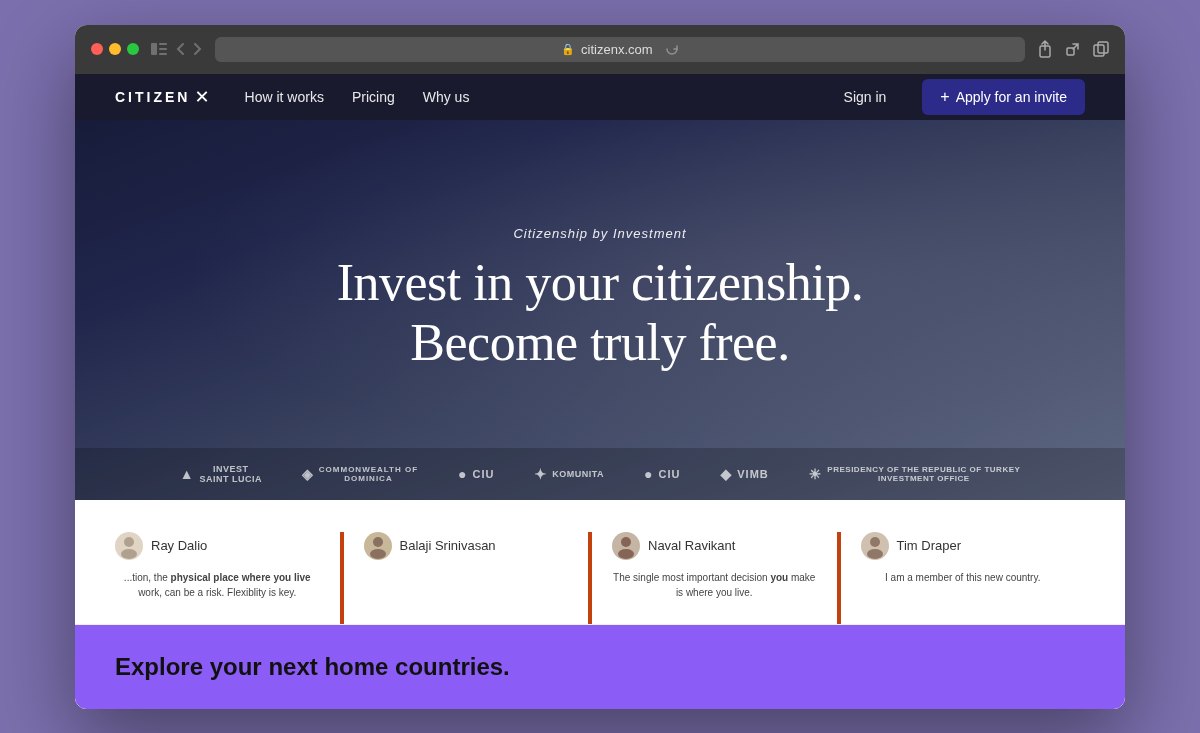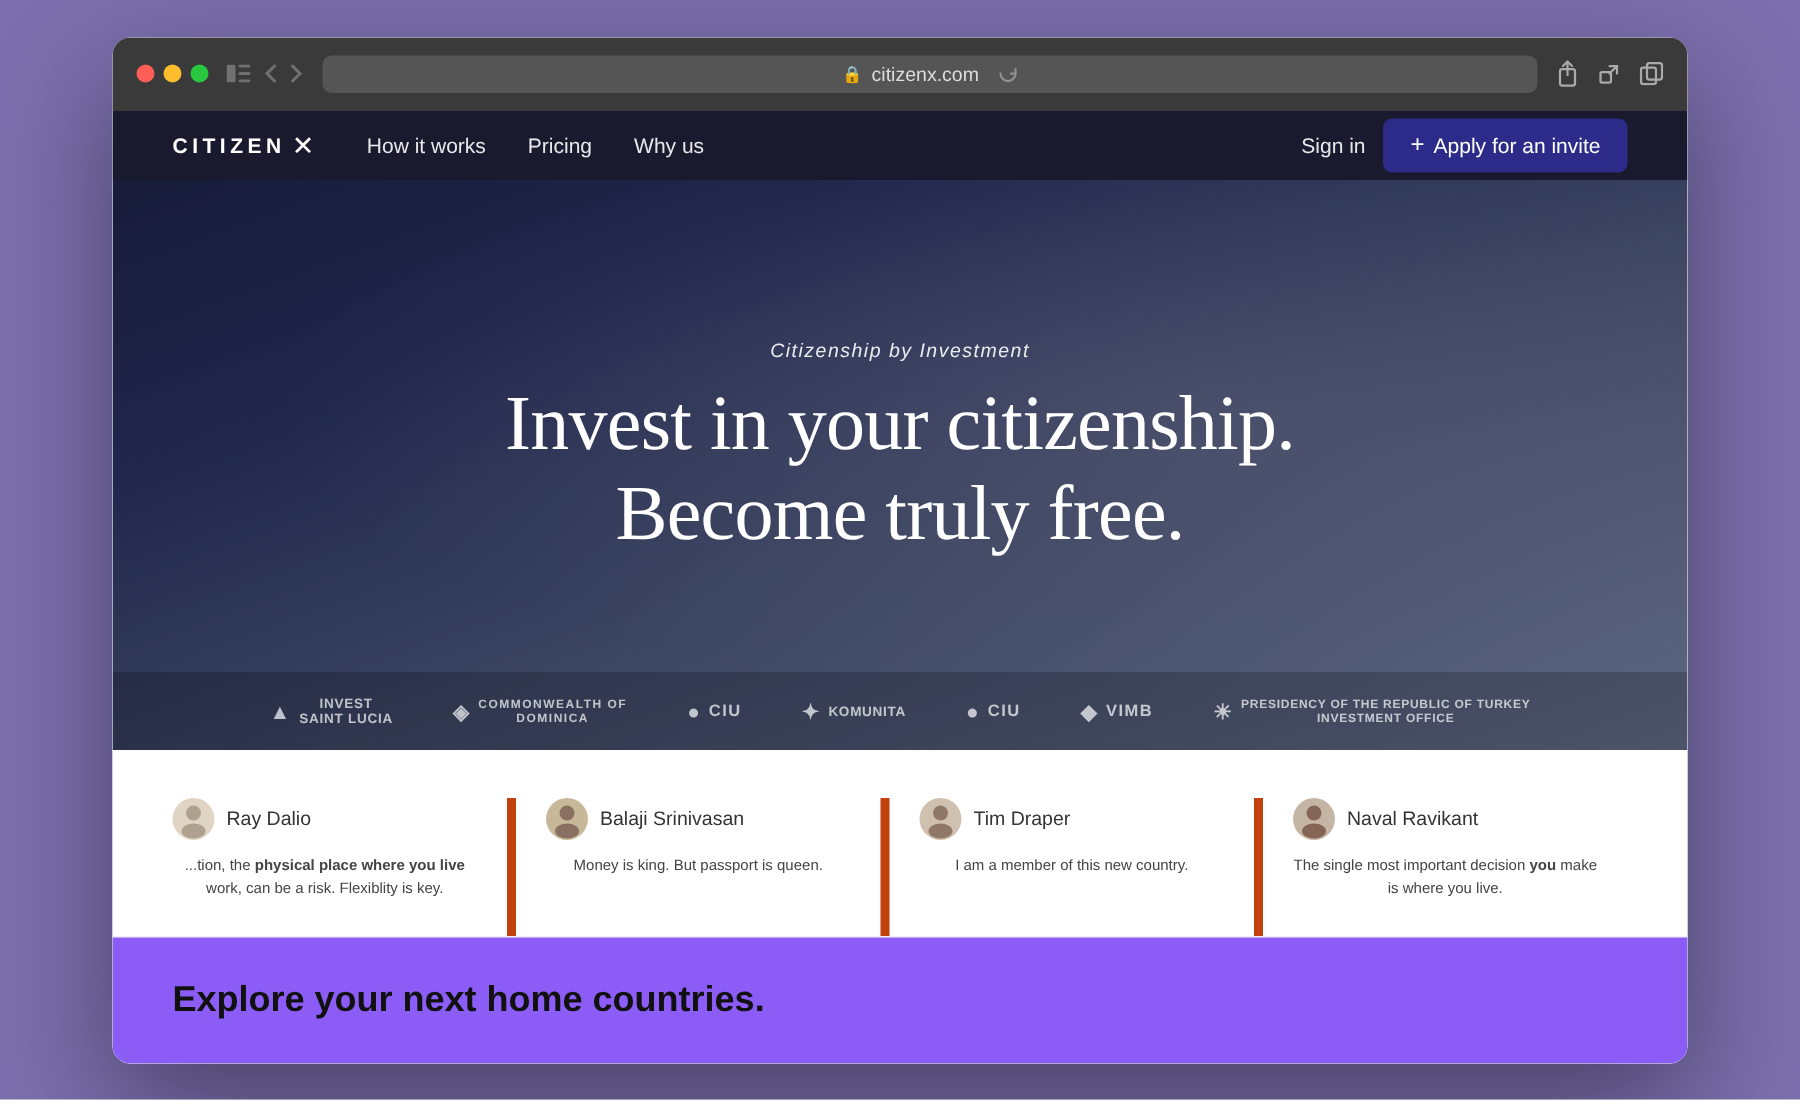--- a/index.html
+++ b/index.html
@@ -111,21 +111,21 @@
     .nav-link {
       color: #fff;
       font-size: 14px;
       opacity: 0.9;
       cursor: pointer;
       text-decoration: none;
     }
     .nav-actions {
       display: flex;
       align-items: center;
-      gap: 12px;
+      gap: 36px;
     }
     .sign-in-btn {
       color: #fff;
       font-size: 14px;
       opacity: 0.9;
       cursor: pointer;
     }
     .apply-btn {
       background: #2d2b8a;
       color: #fff;
@@ -229,21 +229,21 @@
       display: flex;
       gap: 0;
       border-bottom: 1px solid #eee;
     }
     .testimonial {
       flex: 1;
       padding: 0 20px 24px 0;
       text-align: center;
     }
     .testimonial + .testimonial {
-      border-left: 6px solid #c2410c;
+      border-left: 4px solid #c2410c;
       padding-left: 20px;
     }
     .testimonial-author {
       display: flex;
       align-items: center;
       gap: 8px;
       margin-bottom: 10px;
     }
     .avatar-img {
       width: 28px;
@@ -415,49 +415,48 @@
       <div class="testimonial">
         <div class="testimonial-author">
           <div class="avatar-img" style="background:#c8b89a;">
             <svg width="28" height="28" viewBox="0 0 28 28">
                 <circle cx="14" cy="10" r="5" fill="#8a7060"></circle>
                 <ellipse cx="14" cy="22" rx="8" ry="5" fill="#8a7060"></ellipse>
               </svg>
           </div>
           <span class="author-name">Balaji Srinivasan</span>
         </div>
-        <p class="testimonial-text">Money is king. But passport is queen.</p>
+      </div>
+
+      <div class="testimonial">
+        <div class="testimonial-author">
+          <div class="avatar-img" style="background:#c5b5a5;">
+            <svg width="28" height="28" viewBox="0 0 28 28">
+                <circle cx="14" cy="10" r="5" fill="#856555"></circle>
+                <ellipse cx="14" cy="22" rx="8" ry="5" fill="#856555"></ellipse>
+              </svg>
+          </div>
+          <span class="author-name">Naval Ravikant</span>
+        </div>
+        <p class="testimonial-text">
+          The single most important decision <em>you</em> make is where you live.
+        </p>
       </div>
 
       <div class="testimonial">
         <div class="testimonial-author">
           <div class="avatar-img" style="background:#d0c0b0;">
             <svg width="28" height="28" viewBox="0 0 28 28">
                 <circle cx="14" cy="10" r="5" fill="#907868"></circle>
                 <ellipse cx="14" cy="22" rx="8" ry="5" fill="#907868"></ellipse>
               </svg>
           </div>
           <span class="author-name">Tim Draper</span>
         </div>
         <p class="testimonial-text">I am a member of this new country.</p>
       </div>
-
-      <div class="testimonial">
-        <div class="testimonial-author">
-          <div class="avatar-img" style="background:#c5b5a5;">
-            <svg width="28" height="28" viewBox="0 0 28 28">
-                <circle cx="14" cy="10" r="5" fill="#856555"></circle>
-                <ellipse cx="14" cy="22" rx="8" ry="5" fill="#856555"></ellipse>
-              </svg>
-          </div>
-          <span class="author-name">Naval Ravikant</span>
-        </div>
-        <p class="testimonial-text">
-          The single most important decision <em>you</em> make is where you live.
-        </p>
-      </div>
     </div>
 
     <div class="explore">
       <h2 class="explore-title">Explore your next home countries.</h2>
     </div>
   </div>
 </div>
 
 </body></html>

